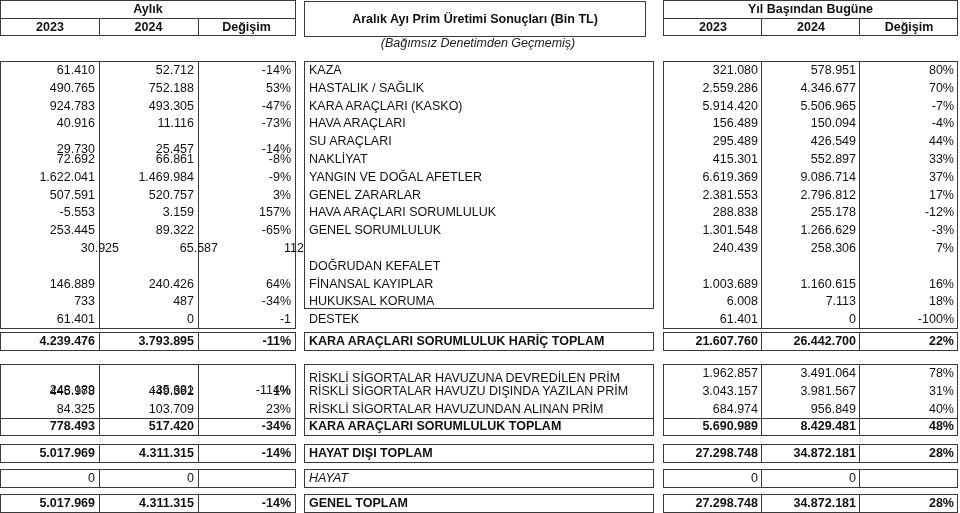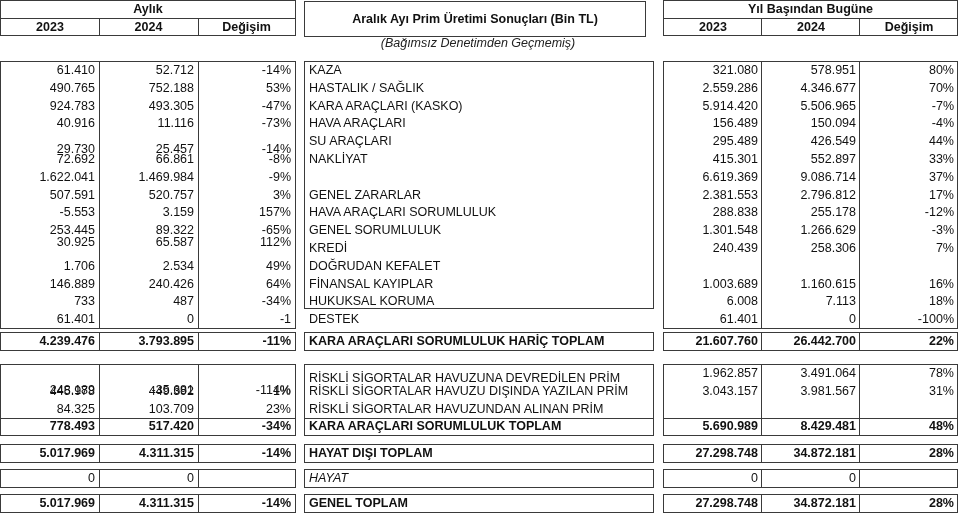--- a/index.html
+++ b/index.html
@@ -100,29 +100,24 @@
       <div class="row" style="top: 142.4px;">
         <div class="cell c1">-5.553</div>
         <div class="cell c2">3.159</div>
         <div class="cell c3">157%</div>
       </div>
       <div class="row" style="top: 160.2px;">
         <div class="cell c1">253.445</div>
         <div class="cell c2">89.322</div>
         <div class="cell c3">-65%</div>
       </div>
-      <div class="row" style="top: 172px;">
+      <div class="row" style="top: 178px; margin-left: 24px;">
         <div class="cell c1">30.925</div>
         <div class="cell c2">65.587</div>
         <div class="cell c3">112%</div>
-      </div>
-      <div class="row" style="top: 195.8px;">
-        <div class="cell c1">1.706</div>
-        <div class="cell c2">2.534</div>
-        <div class="cell c3">49%</div>
       </div>
       <div class="row" style="top: 213.6px;">
         <div class="cell c1">146.889</div>
         <div class="cell c2">240.426</div>
         <div class="cell c3">64%</div>
       </div>
       <div class="row" style="top: 231.4px;">
         <div class="cell c1">733</div>
         <div class="cell c2">487</div>
         <div class="cell c3">-34%</div>
@@ -145,31 +140,31 @@
       </div>
       <div class="row" style="top: 53.4px;">
         <div class="label">HAVA ARAÇLARI</div>
       </div>
       <div class="row" style="top: 71.2px;">
         <div class="label">SU ARAÇLARI</div>
       </div>
       <div class="row" style="top: 89px;">
         <div class="label">NAKLİYAT</div>
       </div>
+      <div class="row" style="top: 106.8px;">
+        <div class="label">YANGIN VE DOĞAL AFETLER</div>
+      </div>
       <div class="row" style="top: 124.6px;">
         <div class="label">GENEL ZARARLAR</div>
       </div>
       <div class="row" style="top: 142.4px;">
         <div class="label">HAVA ARAÇLARI SORUMLULUK</div>
       </div>
       <div class="row" style="top: 160.2px;">
         <div class="label">GENEL SORUMLULUK</div>
-      </div>
-      <div class="row" style="top: 178px;">
-        <div class="label">KREDİ</div>
       </div>
       <div class="row" style="top: 195.8px;">
         <div class="label">DOĞRUDAN KEFALET</div>
       </div>
       <div class="row" style="top: 213.6px;">
         <div class="label">FİNANSAL KAYIPLAR</div>
       </div>
       <div class="row" style="top: 231.4px;">
         <div class="label">HUKUKSAL KORUMA</div>
       </div>
@@ -320,20 +315,25 @@
       <div class="row" style="top: 0px;">
         <div class="cell r1">1.962.857</div>
         <div class="cell r2">3.491.064</div>
         <div class="cell r3">78%</div>
       </div>
       <div class="row" style="top: 17.8px;">
         <div class="cell r1">3.043.157</div>
         <div class="cell r2">3.981.567</div>
         <div class="cell r3">31%</div>
       </div>
+      <div class="row" style="top: 35.6px;">
+        <div class="cell r1">684.974</div>
+        <div class="cell r2">956.849</div>
+        <div class="cell r3">40%</div>
+      </div>
       <div class="hline" style="top: 52.9px;"></div>
       <div class="row bold" style="top: 53.4px;">
         <div class="cell r1">5.690.989</div>
         <div class="cell r2">8.429.481</div>
         <div class="cell r3">48%</div>
       </div>
     </div>
     <div class="box" style="left: 0px; top: 444px; width: 296px; height: 18.8px;">
       <div class="vline" style="left: 98px;"></div>
       <div class="vline" style="left: 197px;"></div>

